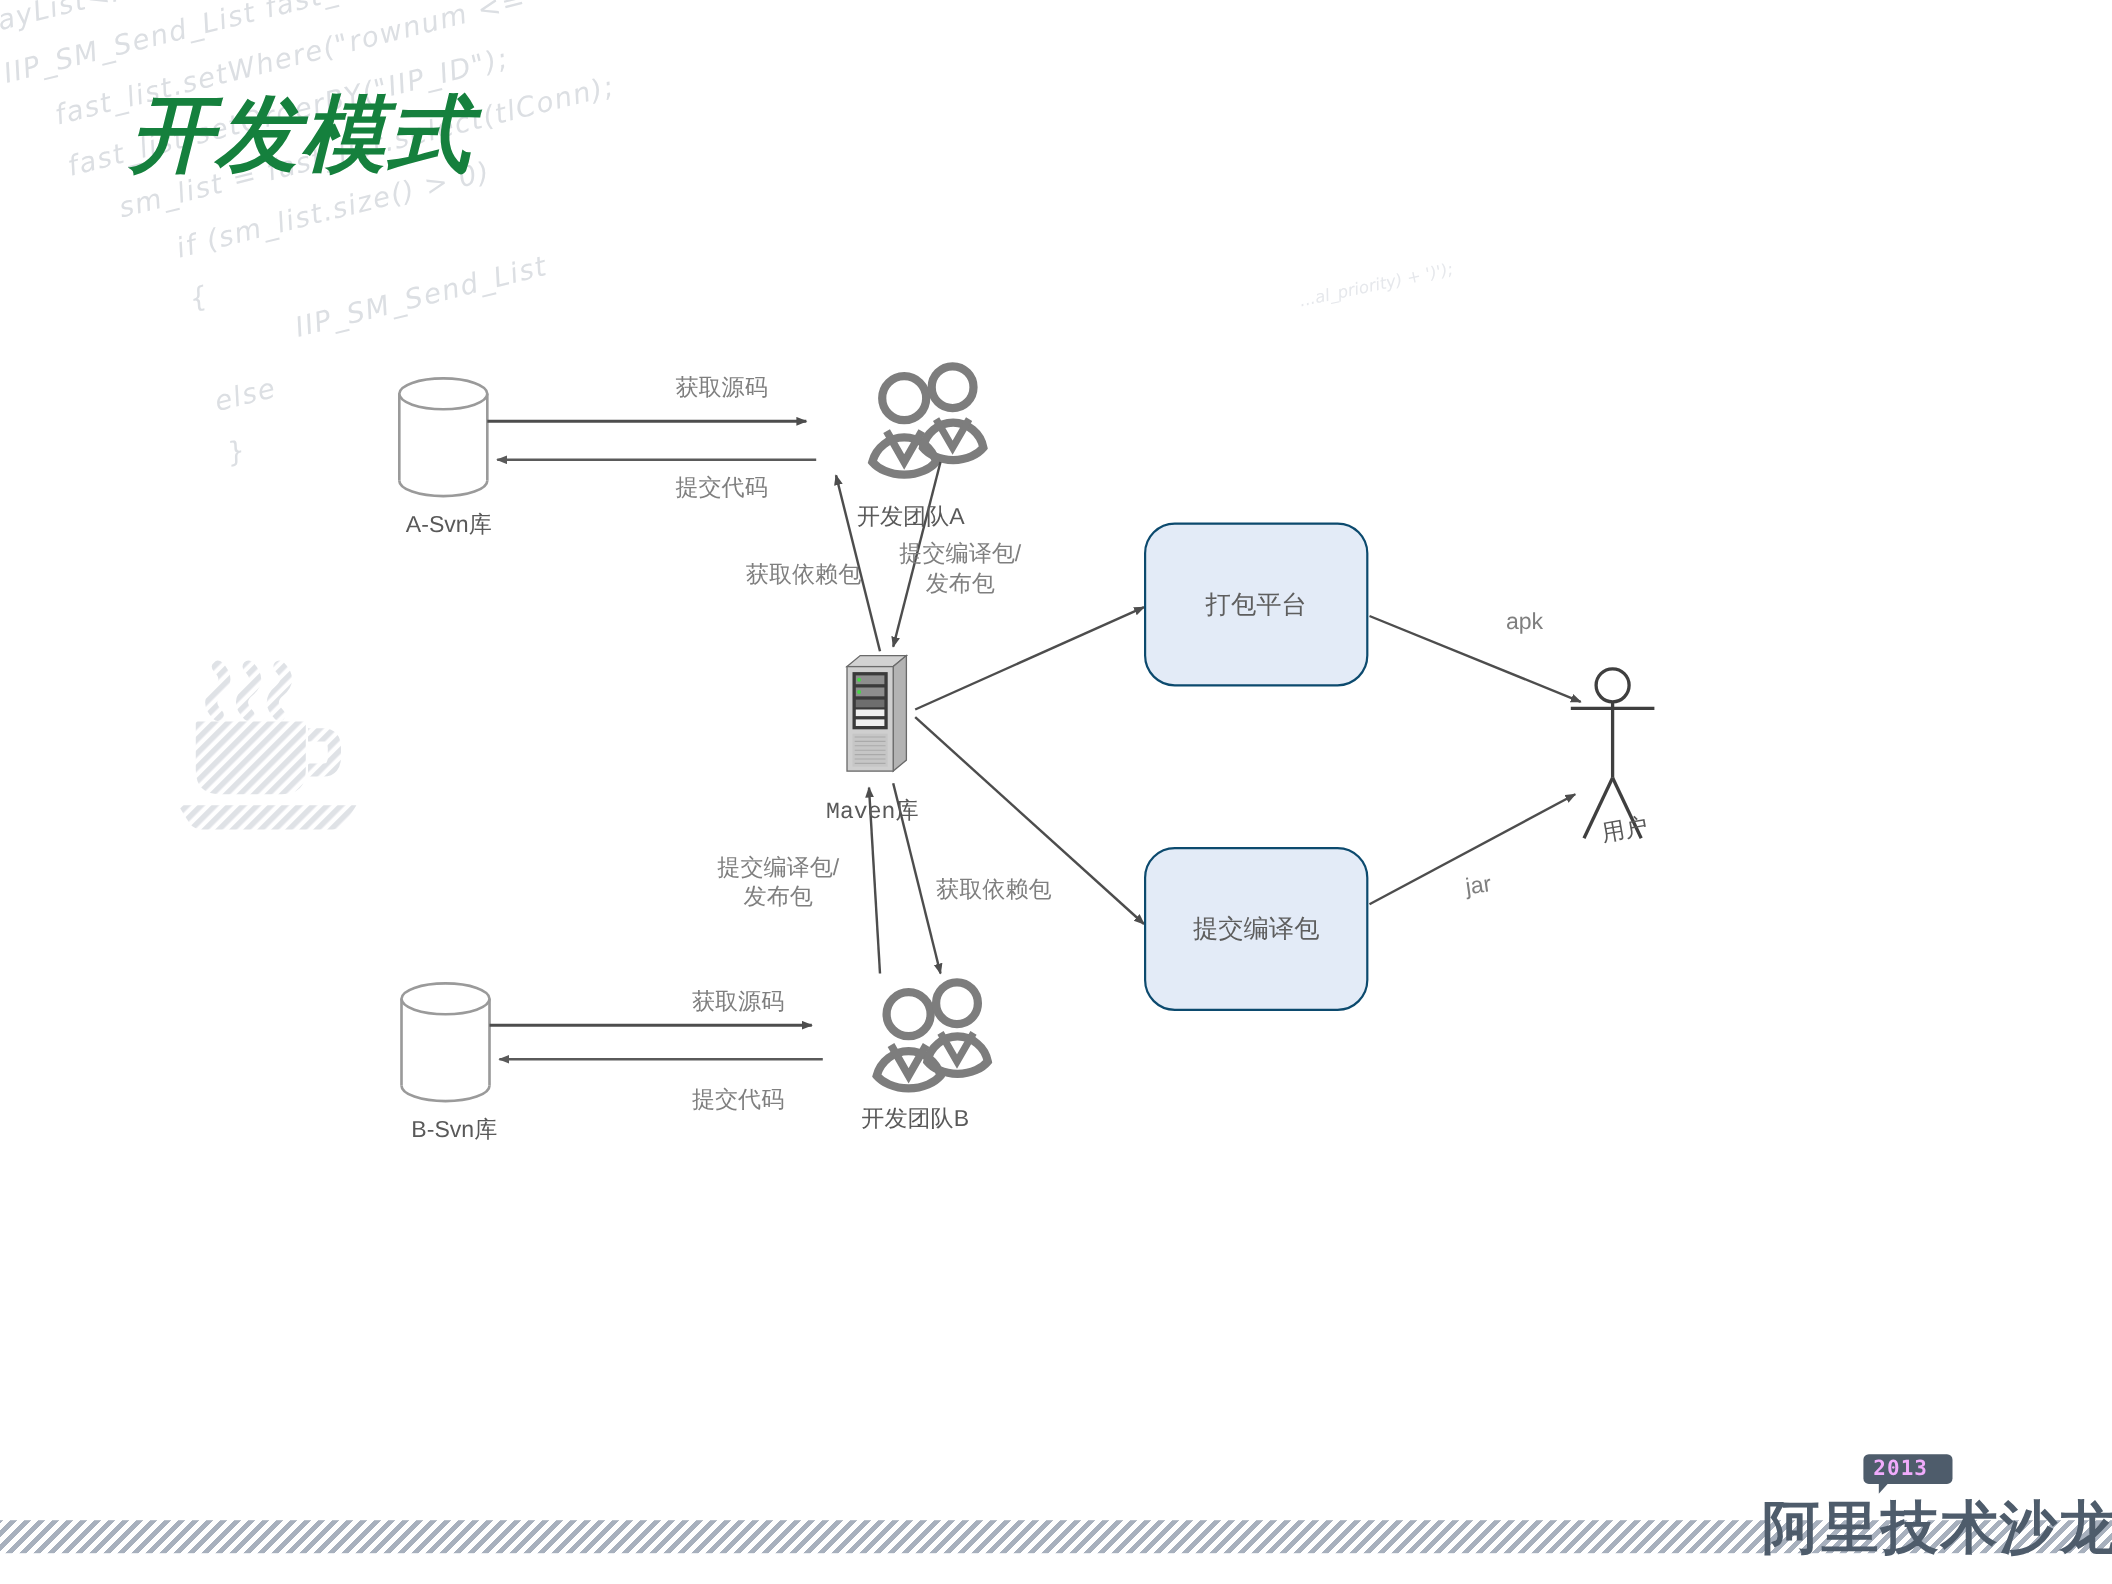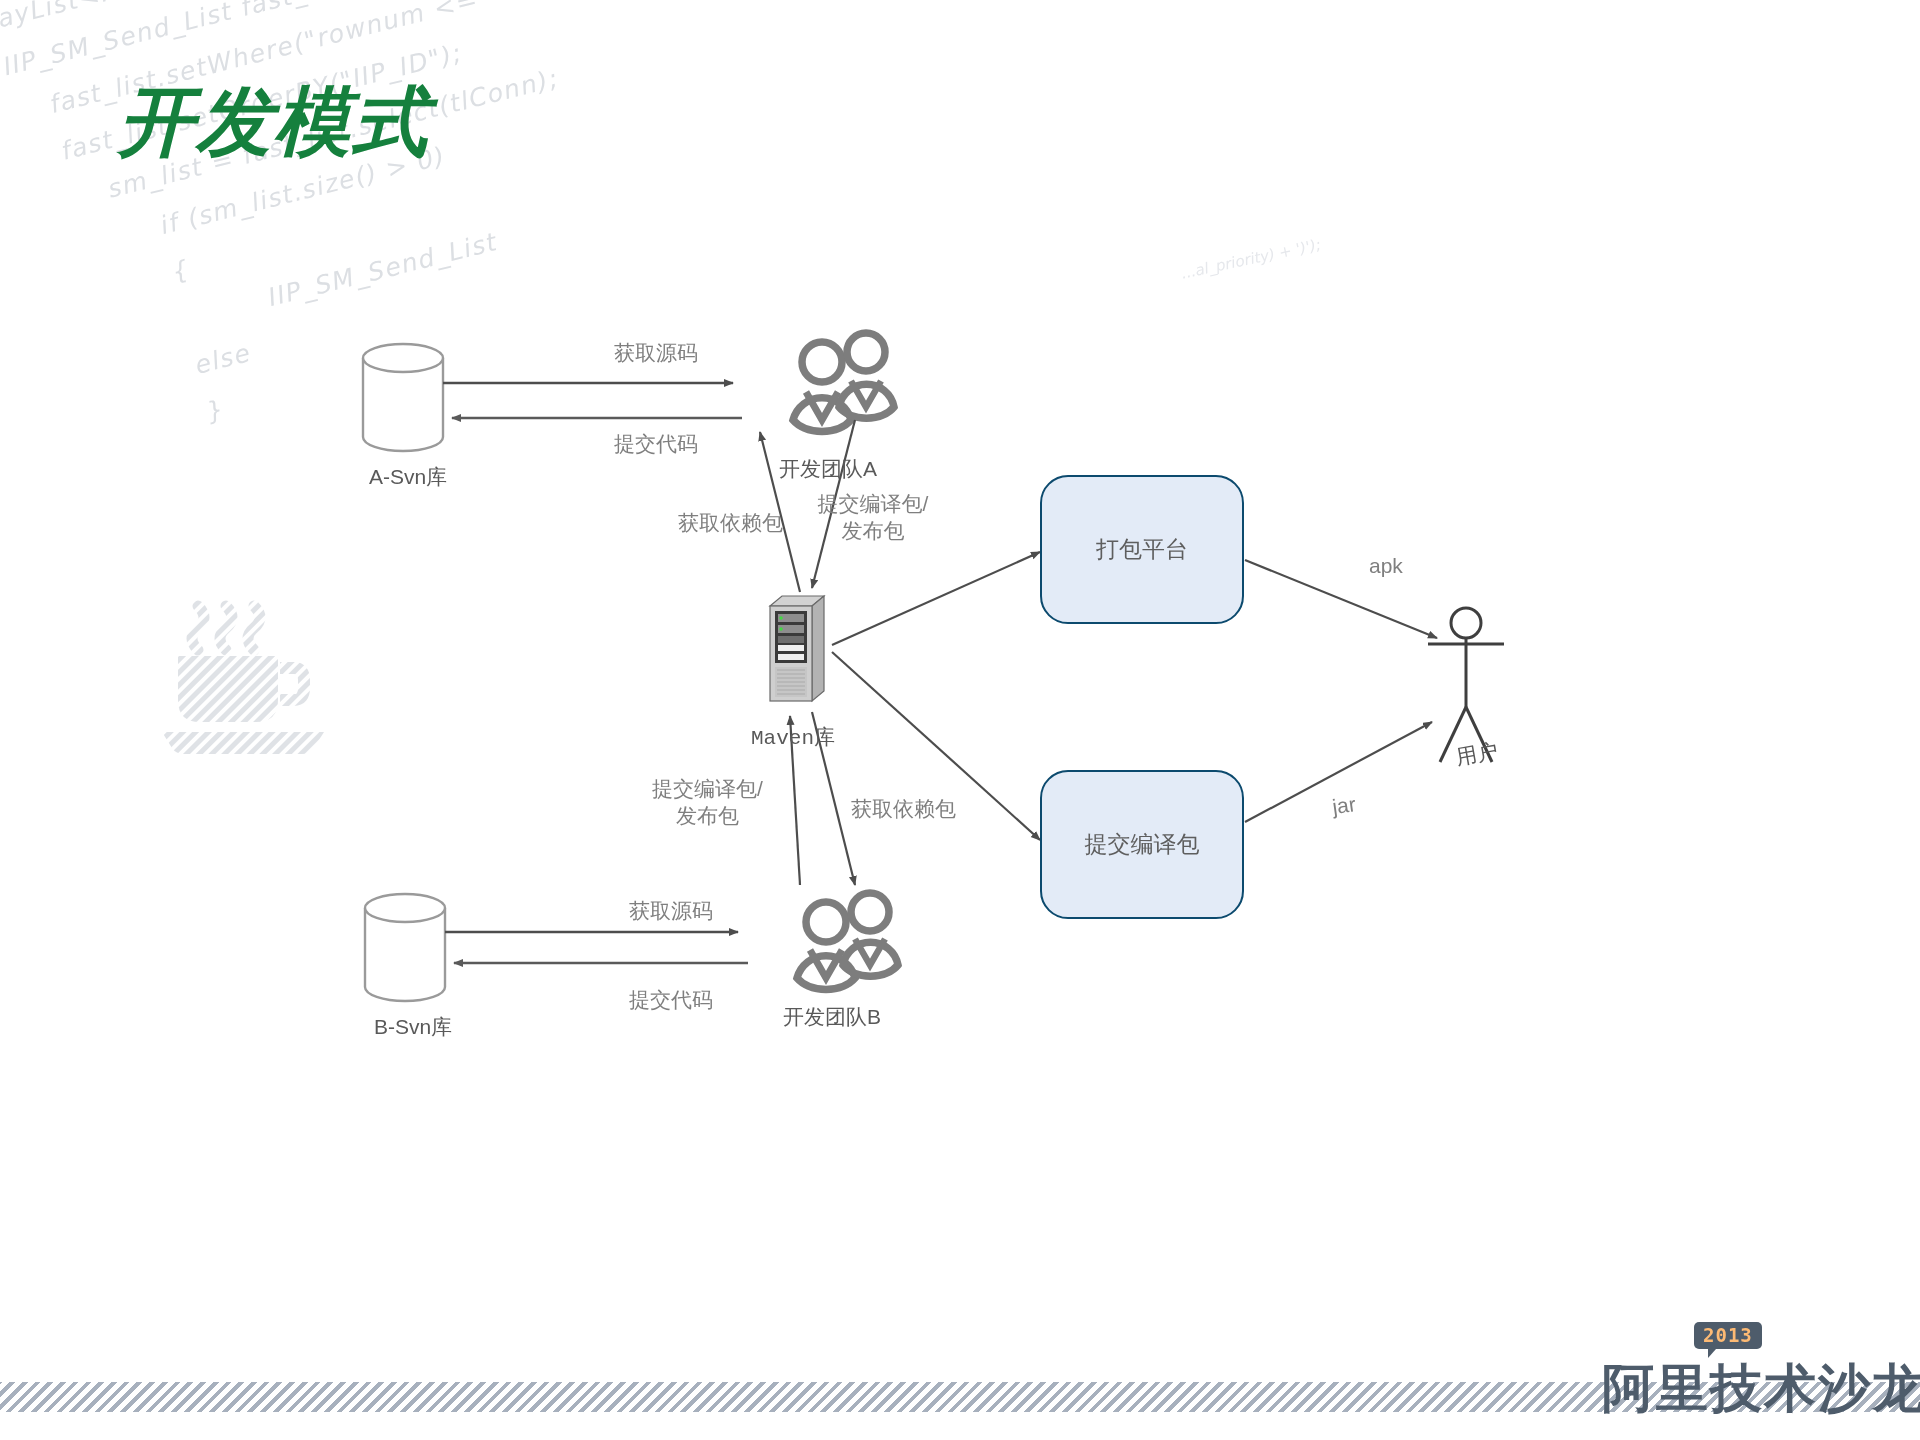--- a/index.html
+++ b/index.html
@@ -146,24 +146,24 @@
     right: 38px;
     bottom: 22px;
     width: 280px;
     height: 96px;
   }
   #brand-year {
     position: absolute;
     left: 92px;
     top: 0px;
     background: #4e5c6b;
-    color: #fdba74;
+    color: #f0abfc;
     font-size: 19px;
     font-weight: bold;
-    padding: 2px 9px 3px 9px;
+    padding: 2px 22px 3px 9px;
     border-radius: 5px;
     letter-spacing: 1px;
     font-family: "DejaVu Sans Mono", monospace;
   }
   #brand-year::after {
     content: "";
     position: absolute;
     left: 14px;
     bottom: -9px;
     width: 0;

